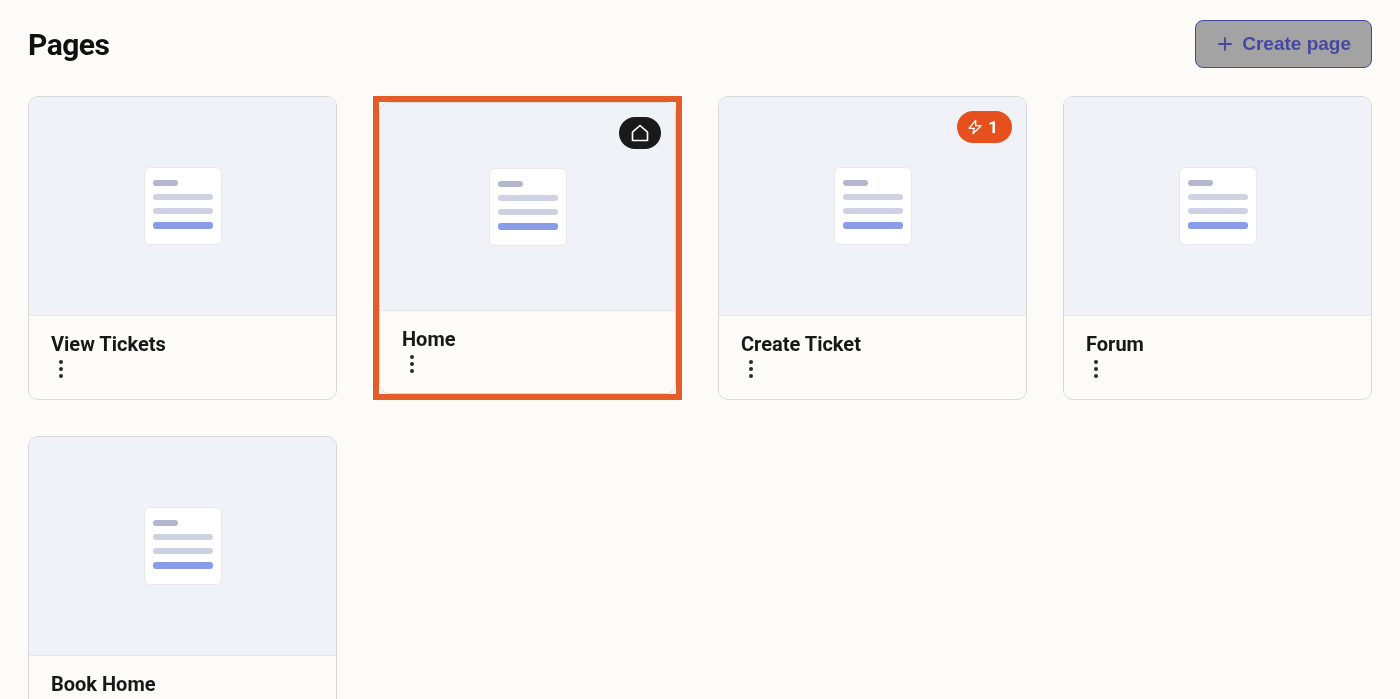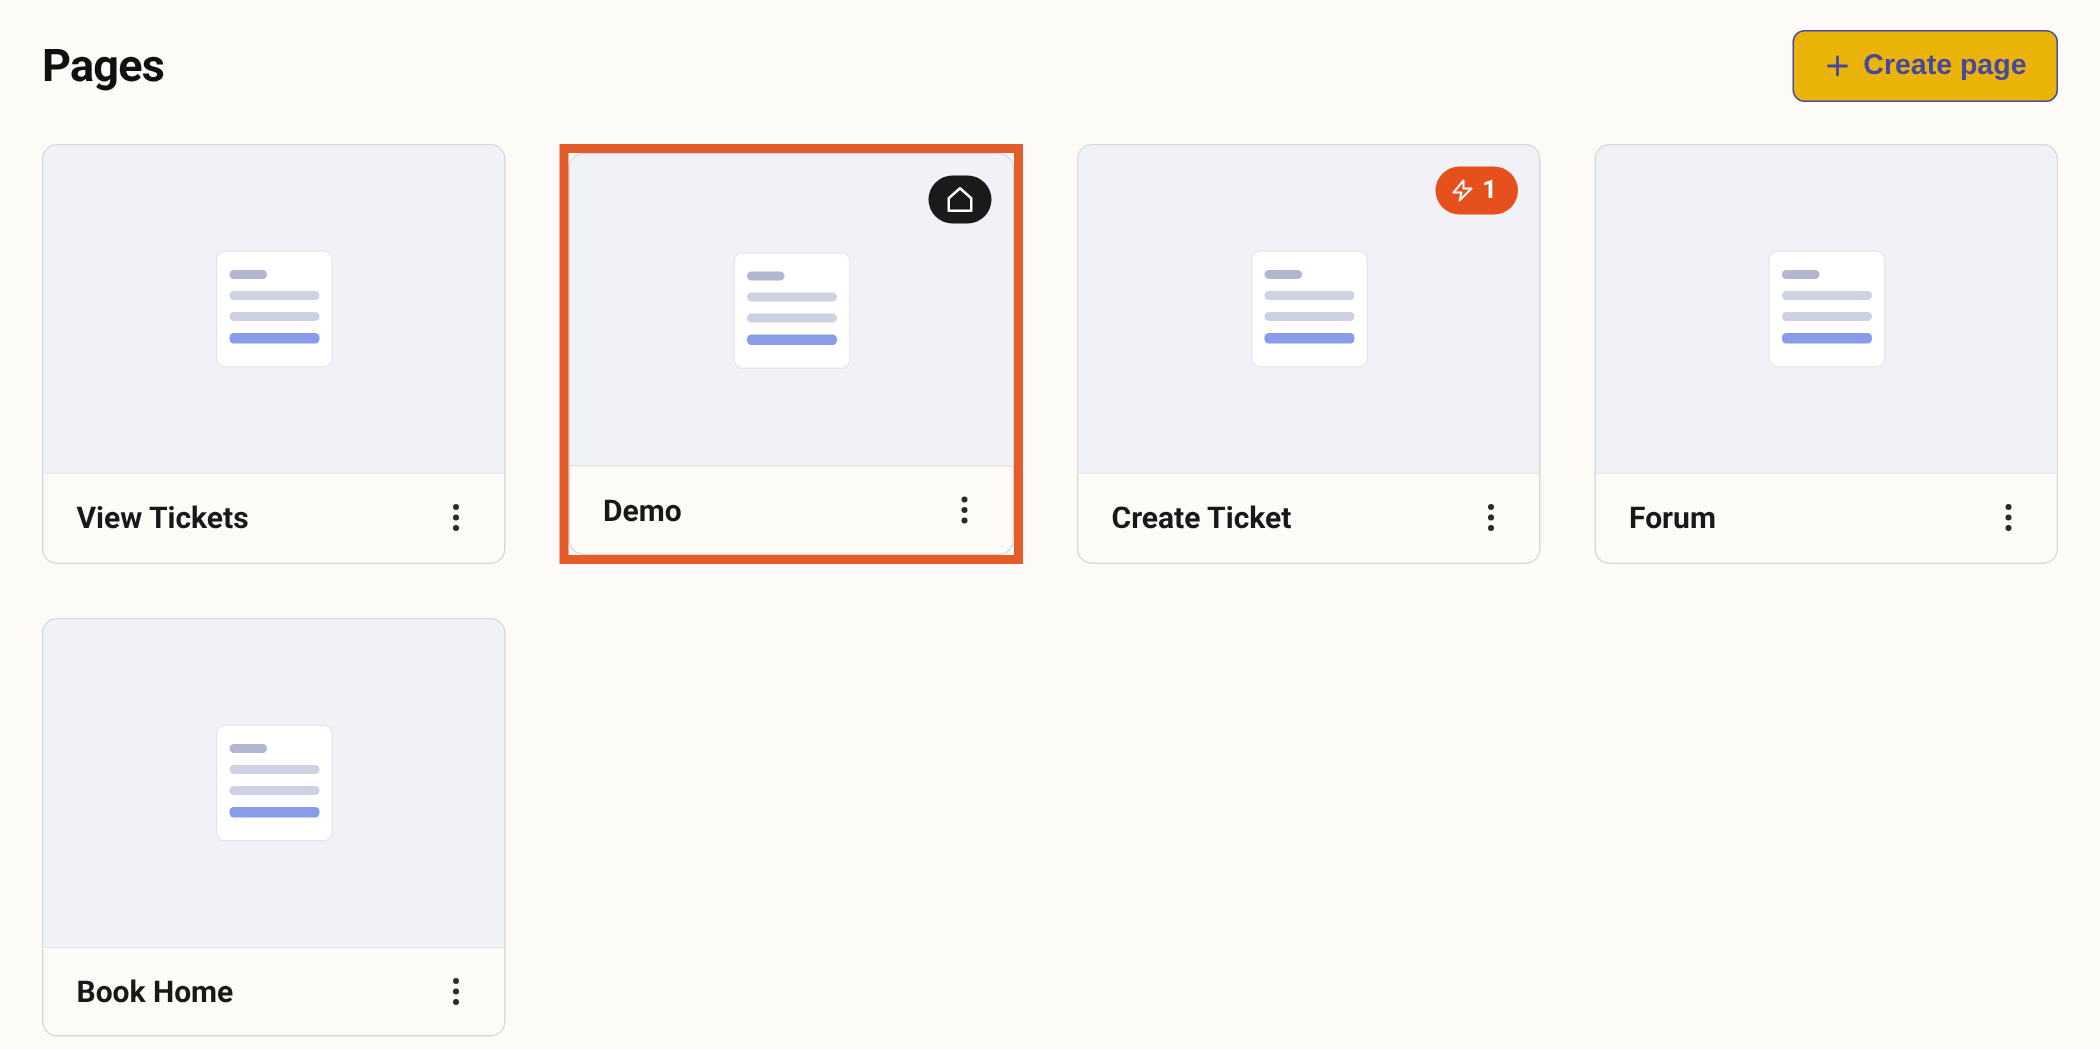--- a/index.html
+++ b/index.html
@@ -26,21 +26,21 @@
       font-size: 30px;
       font-weight: 700;
       color: #101010;
       letter-spacing: -0.5px;
     }
 
     .create-btn {
       display: flex;
       align-items: center;
       gap: 8px;
-      background: #eab308;
+      background: #a3a3a3;
       border: 1.5px solid #4747a1;
       border-radius: 8px;
       padding: 12px 20px;
       color: #4747a1;
       font-size: 19px;
       font-weight: 600;
       cursor: pointer;
     }
 
     .create-btn svg {
@@ -154,25 +154,26 @@
       height: 16px;
     }
 
     .bolt-badge span {
       font-size: 17px;
       font-weight: 700;
     }
 
     .card-footer {
       display: flex;
-      align-items: center;
+      align-items: flex-start;
       justify-content: space-between;
       padding: 16px 22px;
       border-top: 1px solid #e5e5e8;
       background: #fcfbf7;
+      flex-direction: column;
     }
 
     .card-title {
       font-size: 20px;
       font-weight: 700;
       color: #181818;
     }
 
     .more-btn {
       background: transparent;
@@ -240,21 +241,21 @@
             <div class="thumb-line t3"></div>
             <div class="thumb-line t4"></div>
           </div>
           <div class="card-badge home-badge">
             <svg viewBox="0 0 24 24" fill="none" stroke="#ffffff" stroke-width="2" stroke-linejoin="round">
               <path d="M3 11 L12 3 L21 11 V21 H3 Z"></path>
             </svg>
           </div>
         </div>
         <div class="card-footer">
-          <div class="card-title">Demo</div>
+          <div class="card-title">Home</div>
           <button class="more-btn">
             <span style="display: flex; flex-direction: column; gap: 3px;">
               <span class="dot"></span>
               <span class="dot"></span>
               <span class="dot"></span>
             </span>
           </button>
         </div>
       </div>
     </div>

